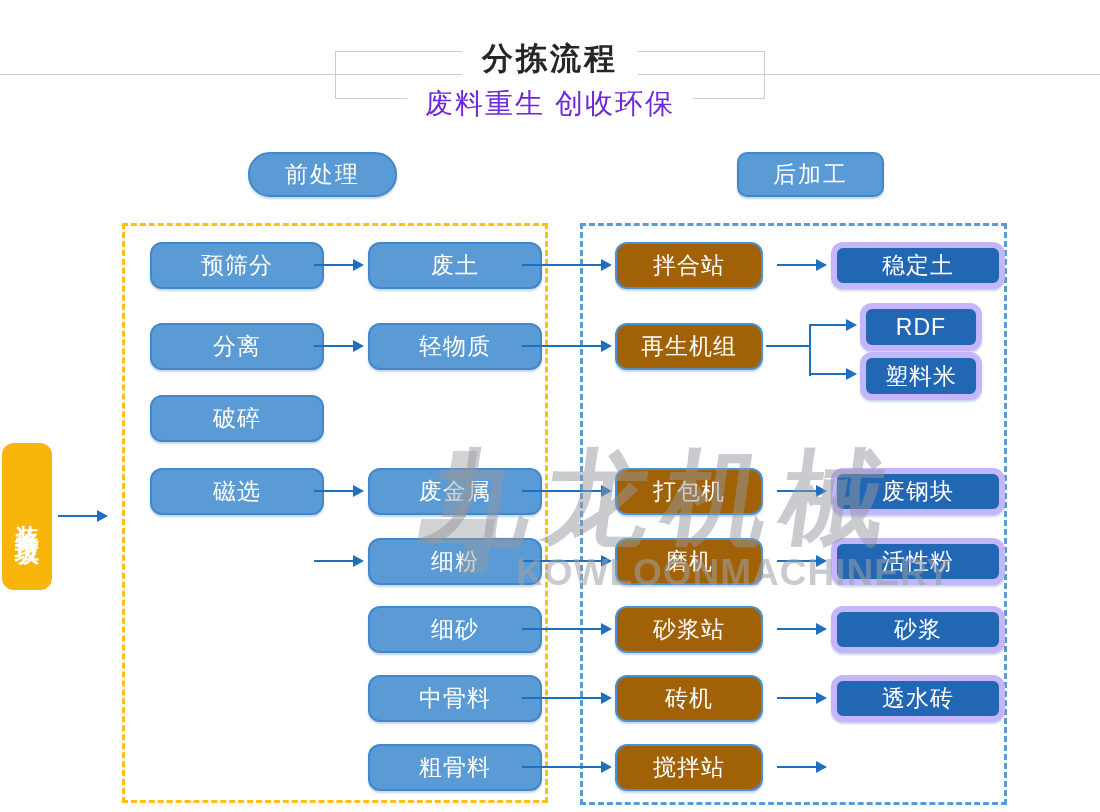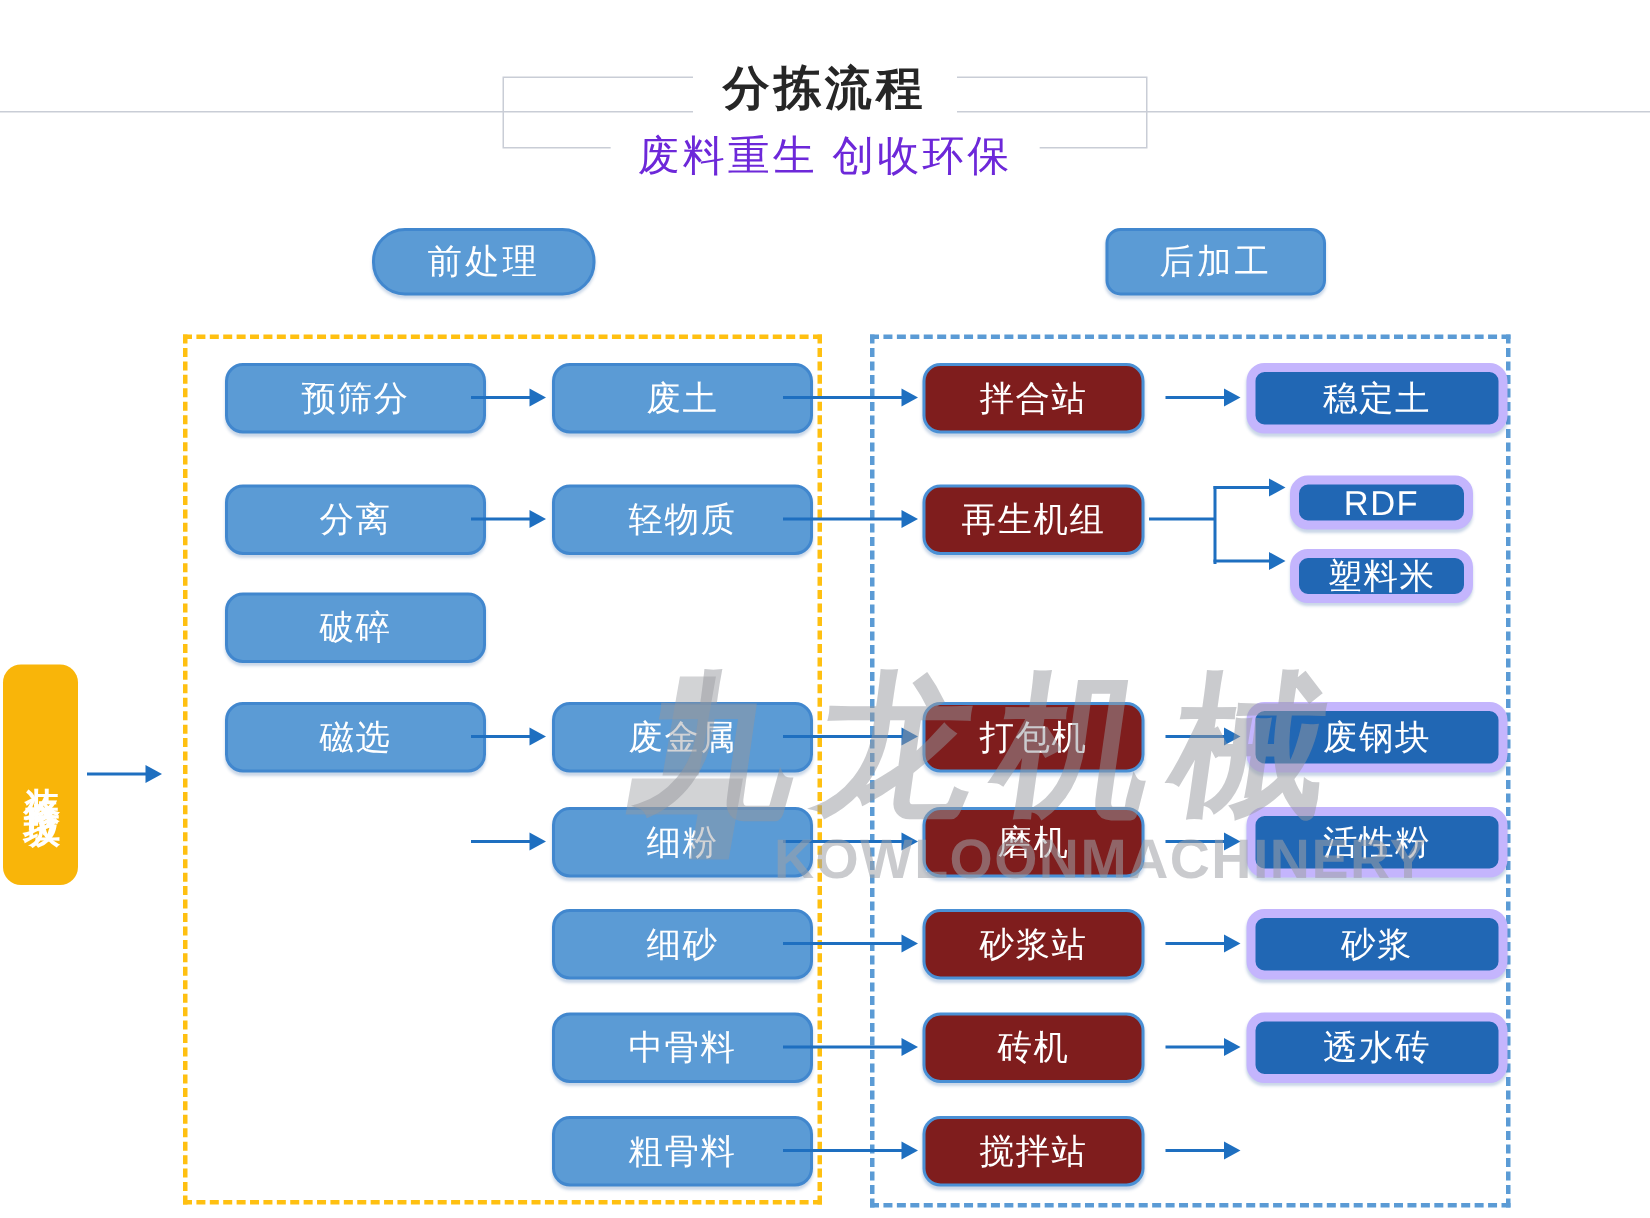--- a/index.html
+++ b/index.html
@@ -35,23 +35,23 @@
   .source{position:absolute;left:2px;top:443px;width:50px;height:147px;border-radius:12px;
           background:#f9b509;color:#fff;display:flex;align-items:center;justify-content:center;
           font-size:24px;font-weight:bold;}
   .vertical{writing-mode:vertical-rl;text-orientation:upright;letter-spacing:6px;line-height:1;}
 
   
   .node{position:absolute;width:174px;height:47px;border-radius:12px;box-sizing:border-box;
         display:flex;align-items:center;justify-content:center;color:#fff;font-size:23px;
         letter-spacing:1px;white-space:nowrap;box-shadow:0 2px 2px rgba(40,90,160,.25);}
   .n-mid{background:#5b9bd5;border:2px solid #4187ce;}
-  .n-light{background:#7f1d1d;border:2px solid #4a90d5;width:148px;}
+  .n-light{background:#a16207;border:2px solid #4a90d5;width:148px;}
   .n-dark{background:#2167b4;border:6px solid #c4b5fd;}
-  .n-sm{width:122px;height:36px;margin-top:14px;}
+  .n-sm{width:122px;height:48px;}
 
   
   .arrow{position:absolute;height:2px;background:#1e6fc0;z-index:2;}
   .arrow::after{content:'';position:absolute;right:-10px;top:-5px;width:0;height:0;
                 border-left:11px solid #1e6fc0;border-top:6px solid transparent;
                 border-bottom:6px solid transparent;}
   .conn{position:absolute;height:2px;background:#1e6fc0;z-index:2;}
   .vconn{position:absolute;width:2px;background:#1e6fc0;z-index:2;}
 
   

